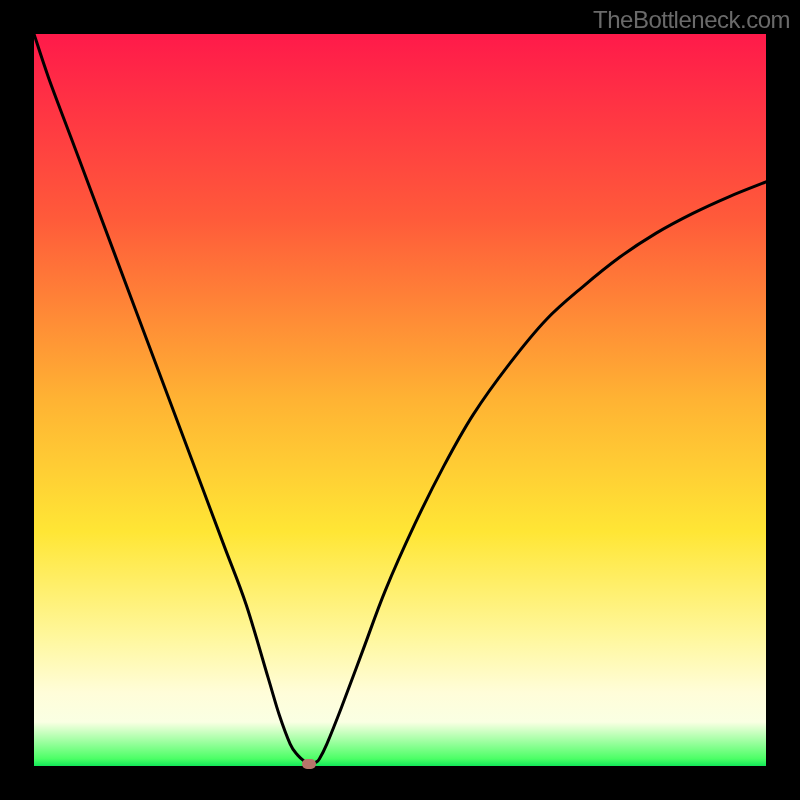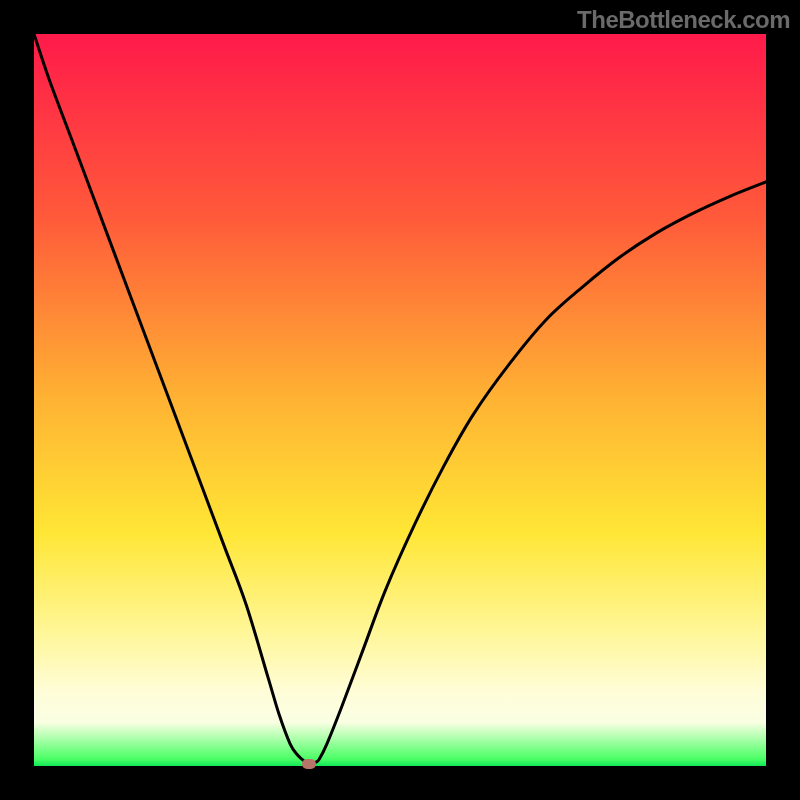--- a/index.html
+++ b/index.html
@@ -38,21 +38,21 @@
       #12e858 100%
     );
   }
   .watermark {
     position: absolute;
     top: 6px;
     right: 10px;
     color: #6a6a6a;
     font-size: 24px;
     letter-spacing: -0.5px;
-    font-weight: 700;
+    font-weight: 400;
     font-family: Arial, Helvetica, sans-serif;
   }
   svg.curve {
     position: absolute;
     top: 0;
     left: 0;
     width: 732px;
     height: 732px;
   }
   .marker {

